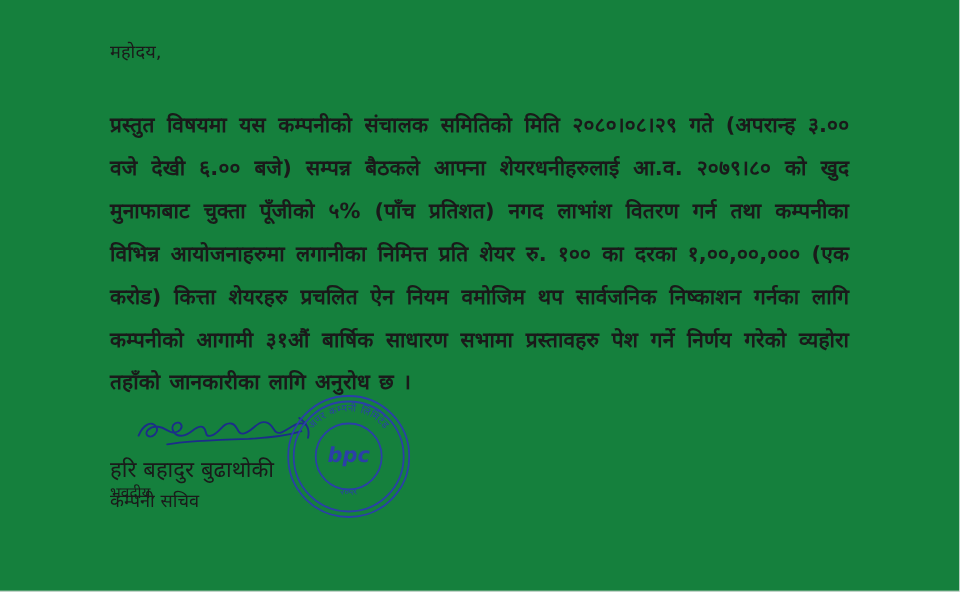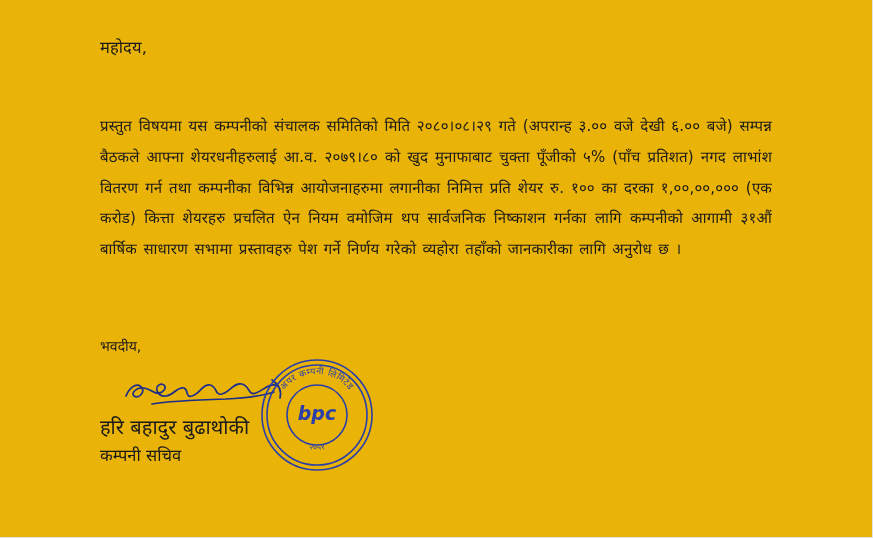--- a/index.html
+++ b/index.html
@@ -11,46 +11,47 @@
     width: 873px;
     height: 538px;
     overflow: hidden;
     font-family: "DejaVu Sans", sans-serif;
     color: #1a1a1a;
   }
   .page {
     position: relative;
     width: 873px;
     height: 538px;
-    background: #eab308;
+    background: #15803d;
     border-right: 1px solid #e3e3e3;
     border-bottom: 1px solid #e3e3e3;
     box-sizing: border-box;
   }
   .letter-body {
     position: absolute;
     left: 100px;
     top: 18px;
     width: 672px;
   }
   .salutation {
     font-size: 16.5px;
     line-height: 1.4;
     margin-top: 18px;
     margin-bottom: 0;
     letter-spacing: 0.1px;
   }
   .para {
-    margin-top: 52px;
-    font-size: 15px;
+    margin-top: 36px;
+    font-size: 19px;
     line-height: 2.05;
     text-align: justify;
     text-justify: inter-word;
     letter-spacing: 0.15px;
     word-spacing: 1.5px;
+    font-weight: bold;
   }
   .closing {
     margin-top: 72px;
     font-size: 14px;
     line-height: 1.4;
   }
   .sign-block {
     position: absolute;
     left: 100px;
     top: 412px;

